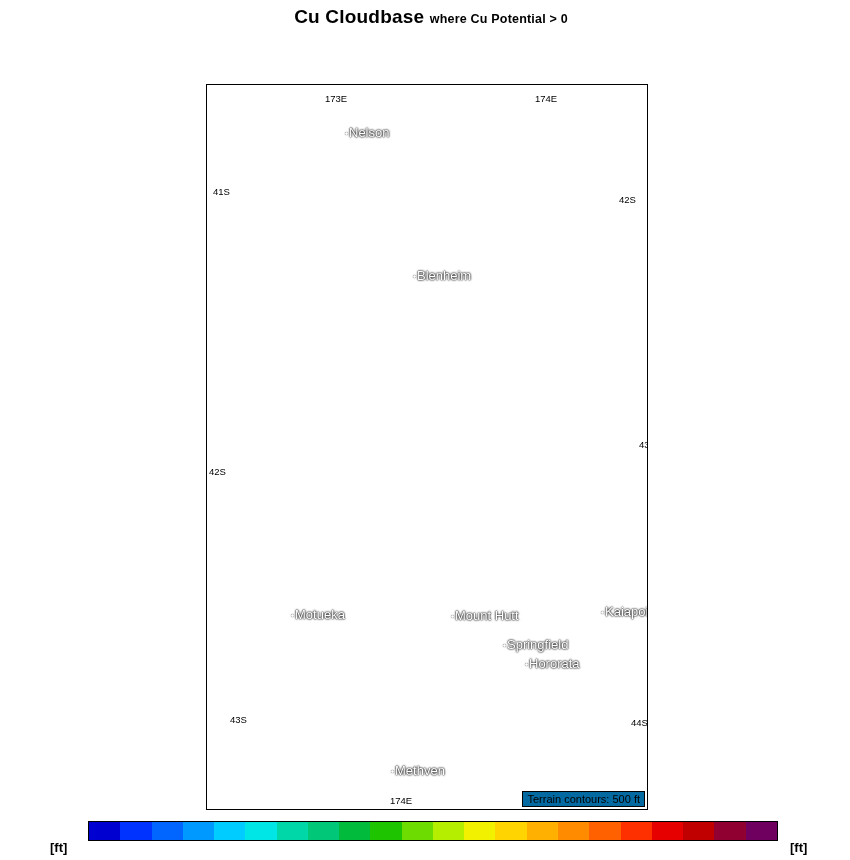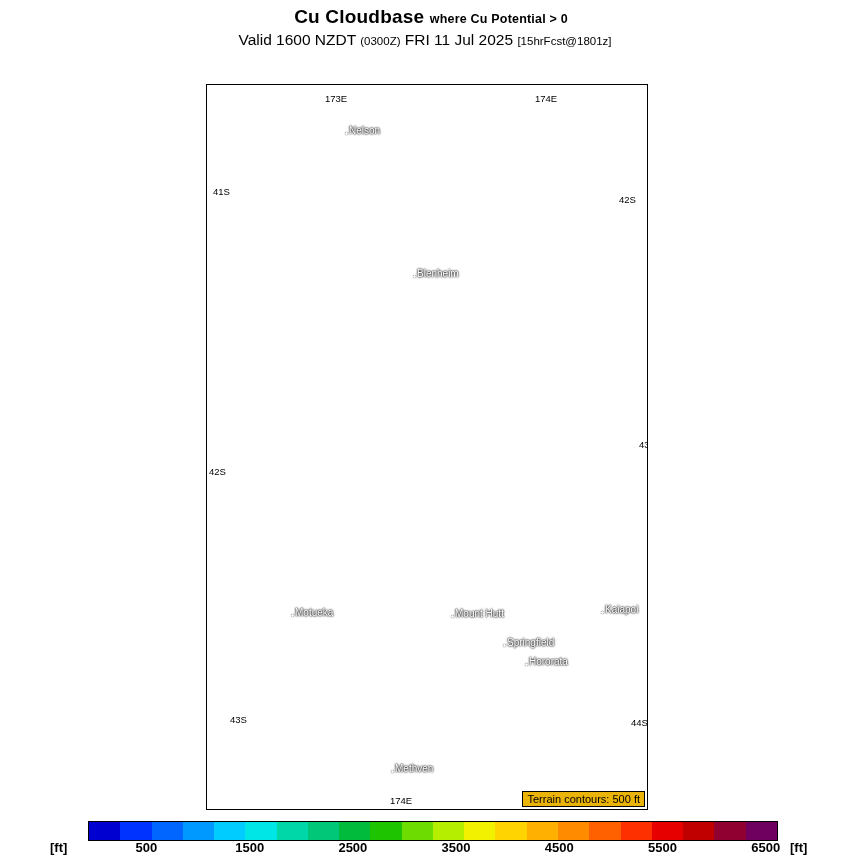--- a/index.html
+++ b/index.html
@@ -47,32 +47,32 @@
     position:absolute;inset:0;
     background:#ffffff;
   }
 
   
   .glabel{
     position:absolute;font-size:9.5px;color:#000;white-space:nowrap;
   }
 
   .city{
-    position:absolute;font-size:10px;color:#ffffff;white-space:nowrap;
+    position:absolute;font-size:13px;color:#ffffff;white-space:nowrap;
     text-shadow:0 0 2px #000,0 0 2px #000;
   }
   .citydot{
     position:absolute;width:3px;height:3px;background:#fff;border-radius:50%;
     box-shadow:0 0 1px #000;
   }
 
   
   .contour-note{
     position:absolute;right:2px;bottom:2px;
-    background:#eab308;border:1px solid #000;
+    background:#0369a1;border:1px solid #000;
     font-size:11px;padding:1px 4px;
   }
 
   
   .cbar-wrap{
     position:absolute;left:0;top:818px;width:850px;height:38px;
   }
   .cbar{
     position:absolute;left:88px;top:3px;width:688px;height:18px;
     border:1px solid #000;display:flex;
@@ -89,26 +89,20 @@
 
   svg{display:block;}
 </style>
 </head>
 <body>
 
 <div class="header">
   <div class="title-line1">
     <span>Cu Cloudbase</span>
     <span class="sub">where Cu Potential &gt; 0</span>
-  </div>
-  <div class="title-line2">
-    <span>Valid 1600 NZDT</span>
-    <span class="small">(0300Z)</span>
-    <span>FRI 11 Jul 2025</span>
-    <span class="smallb">[15hrFcst@1801z]</span>
   </div>
 </div>
 
 <div class="map-frame">
   <div class="map-inner">
 
     <div class="sea"></div>
 
     <svg width="438" height="722" viewBox="0 0 438 722">
       <defs>
@@ -494,23 +488,14 @@
       <div class="seg" style="background: rgb(255, 212, 0);"></div>
       <div class="seg" style="background: rgb(255, 176, 0);"></div>
       <div class="seg" style="background: rgb(255, 140, 0);"></div>
       <div class="seg" style="background: rgb(255, 96, 0);"></div>
       <div class="seg" style="background: rgb(255, 48, 0);"></div>
       <div class="seg" style="background: rgb(230, 0, 0);"></div>
       <div class="seg" style="background: rgb(192, 0, 0);"></div>
       <div class="seg" style="background: rgb(144, 0, 48);"></div>
       <div class="seg" style="background: rgb(112, 0, 96);"></div>
     </div>
-  <div class="cbar-ticks" id="cbar-ticks">
-      <span style="left: 8.5%;">500</span>
-      <span style="left: 23.5%;">1500</span>
-      <span style="left: 38.5%;">2500</span>
-      <span style="left: 53.5%;">3500</span>
-      <span style="left: 68.5%;">4500</span>
-      <span style="left: 83.5%;">5500</span>
-      <span style="left: 98.5%;">6500</span>
-    </div>
   <span class="ft-right">[ft]</span>
 </div>
 
 </body></html>

